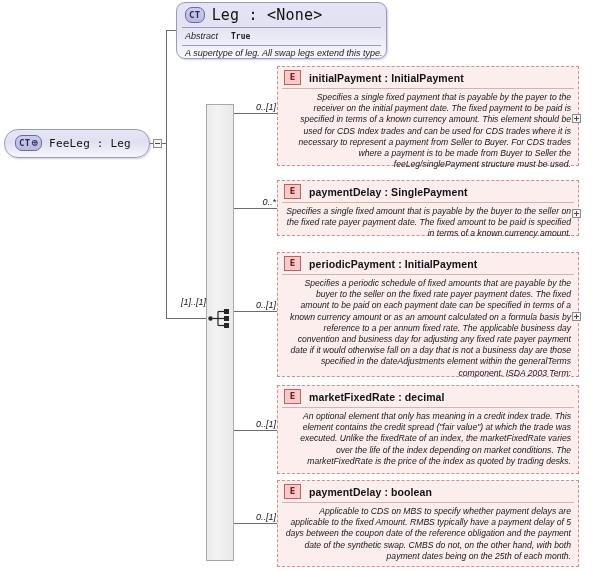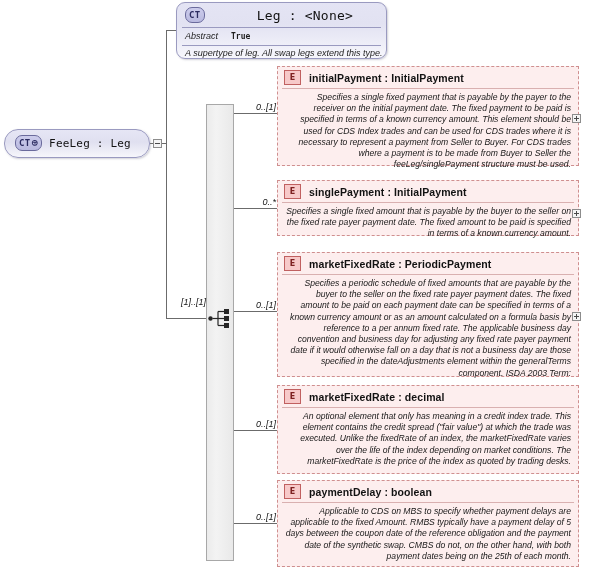--- a/index.html
+++ b/index.html
@@ -78,21 +78,21 @@
     background: linear-gradient(to bottom, #e4e4f4 0%, #e2e2f2 38%, #f7f7fc 100%);
     box-shadow: 1px 1px 2px rgba(120,120,140,.35);
     overflow: hidden;
   }
   .legcard .hdr {
     display: flex;
     align-items: center;
     height: 20px;
     padding: 2px 8px 0 8px;
   }
-  .legcard .hdr .ct-name { font-size: 13px; margin-left: 45px; }
+  .legcard .hdr .ct-name { font-size: 15px; }
   .legcard .sep { height: 1px; background: #9a9ac0; margin: 2px 5px 0 5px; }
   .legcard .attrrow {
     display: flex;
     align-items: center;
     height: 14px;
     padding: 1px 8px 0 8px;
     gap: 13px;
   }
   .legcard .attrname {
     font-size: 9px;
@@ -273,31 +273,31 @@
       <span class="el-title">initialPayment : InitialPayment</span>
     </div>
     <div class="el-sep"></div>
     <div class="el-doc">Specifies a single fixed payment that is payable by the payer to the receiver on the initial payment date. The fixed payment to be paid is specified in terms of a known currency amount. This element should be used for CDS Index trades and can be used for CDS trades where it is necessary to represent a payment from Seller to Buyer. For CDS trades where a payment is to be made from Buyer to Seller the feeLeg/singlePayment structure must be used.</div>
   </div>
   <div class="toggle plus" style="left:572px; top:114px;"></div>
 
   <div class="el-node" style="left:277px; top:180px; width:302px; height:56px;">
     <div class="el-hdr">
       <span class="el-badge">E</span>
-      <span class="el-title">singlePayment : InitialPayment</span>
+      <span class="el-title">paymentDelay : SinglePayment</span>
     </div>
     <div class="el-sep"></div>
     <div class="el-doc">Specifies a single fixed amount that is payable by the buyer to the seller on the fixed rate payer payment date. The fixed amount to be paid is specified in terms of a known currency amount.</div>
   </div>
   <div class="toggle plus" style="left:572px; top:209px;"></div>
 
   <div class="el-node" style="left:277px; top:252px; width:302px; height:125px;">
     <div class="el-hdr">
       <span class="el-badge">E</span>
-      <span class="el-title">marketFixedRate : PeriodicPayment</span>
+      <span class="el-title">periodicPayment : InitialPayment</span>
     </div>
     <div class="el-sep"></div>
     <div class="el-doc">Specifies a periodic schedule of fixed amounts that are payable by the buyer to the seller on the fixed rate payer payment dates. The fixed amount to be paid on each payment date can be specified in terms of a known currency amount or as an amount calculated on a formula basis by reference to a per annum fixed rate. The applicable business day convention and business day for adjusting any fixed rate payer payment date if it would otherwise fall on a day that is not a business day are those specified in the dateAdjustments element within the generalTerms component. ISDA 2003 Term:</div>
   </div>
   <div class="toggle plus" style="left:572px; top:312px;"></div>
 
   <div class="el-node" style="left:277px; top:385px; width:302px; height:89px;">
     <div class="el-hdr">
       <span class="el-badge">E</span>
       <span class="el-title">marketFixedRate : decimal</span>

